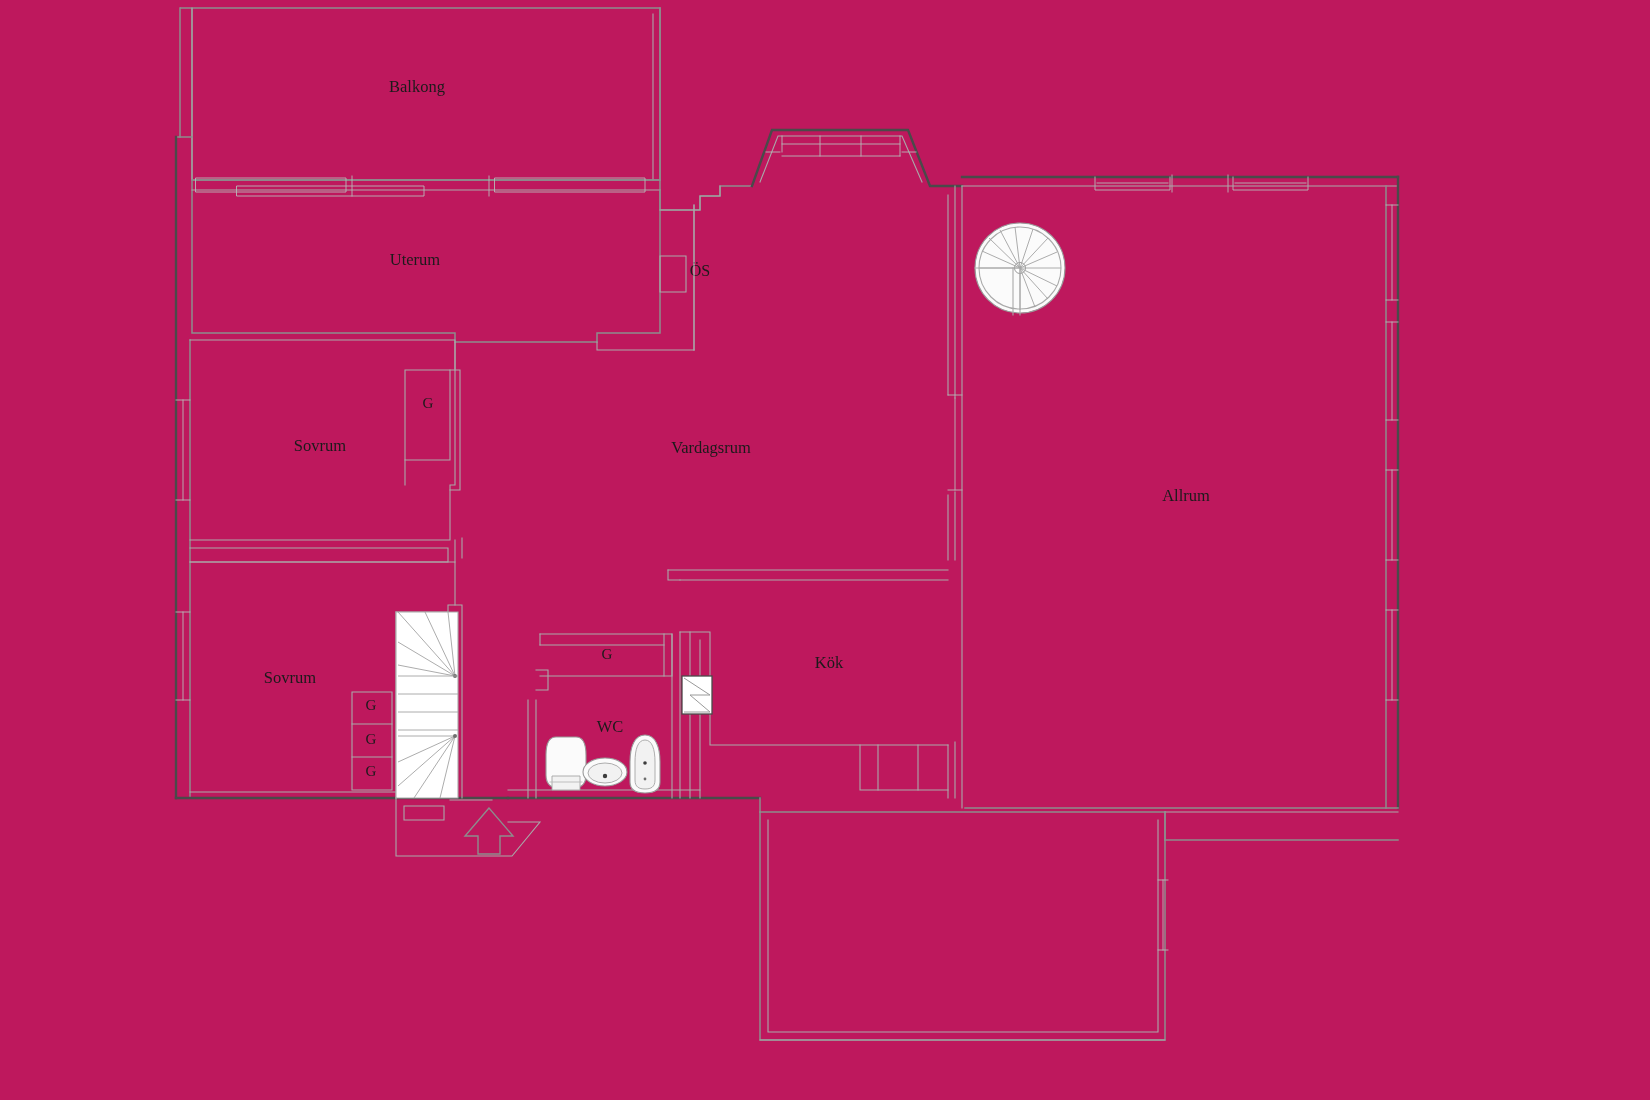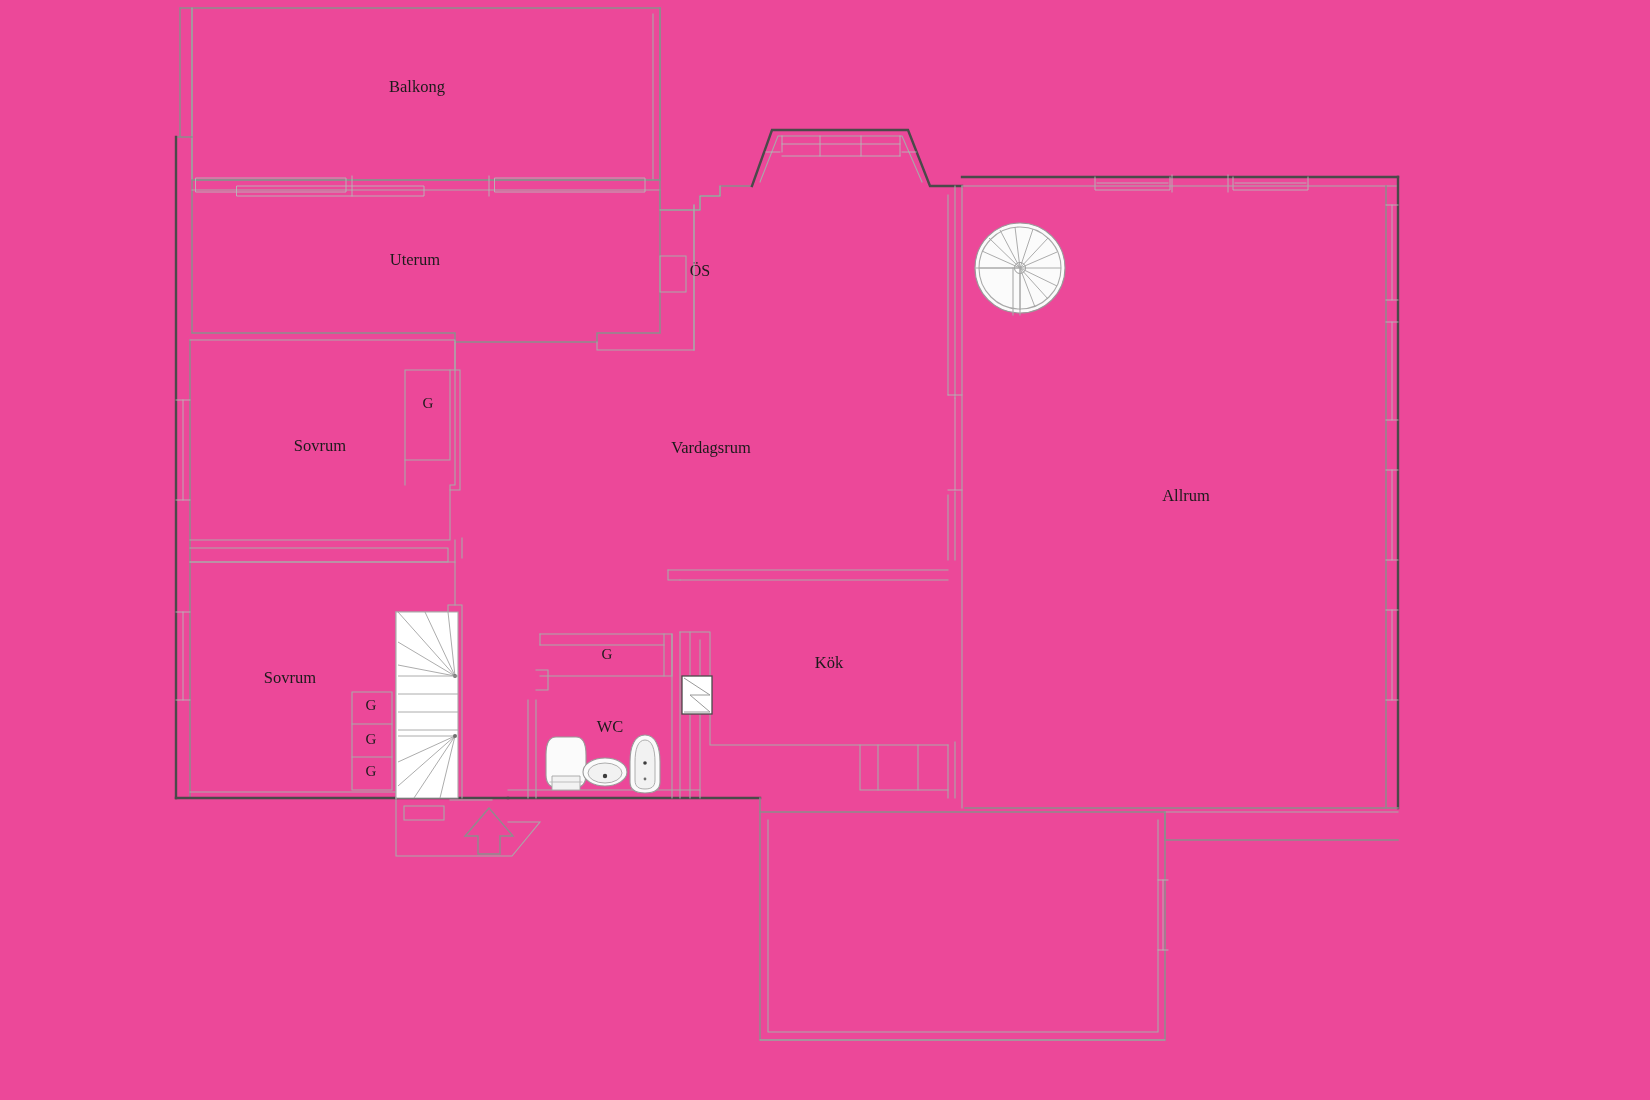--- a/index.html
+++ b/index.html
@@ -8,21 +8,21 @@
     background: #ffffff;
     width: 1650px;
     height: 1100px;
     overflow: hidden;
     font-family: "Liberation Serif", serif;
   }
   #plan-root {
     position: relative;
     width: 1650px;
     height: 1100px;
-    background: #ec4899;
+    background: #be185d;
   }
   svg.floorplan {
     display: block;
     width: 1650px;
     height: 1100px;
   }
   .w-thick {
     fill: none;
     stroke: #4a4a4a;
     stroke-width: 2.4;

